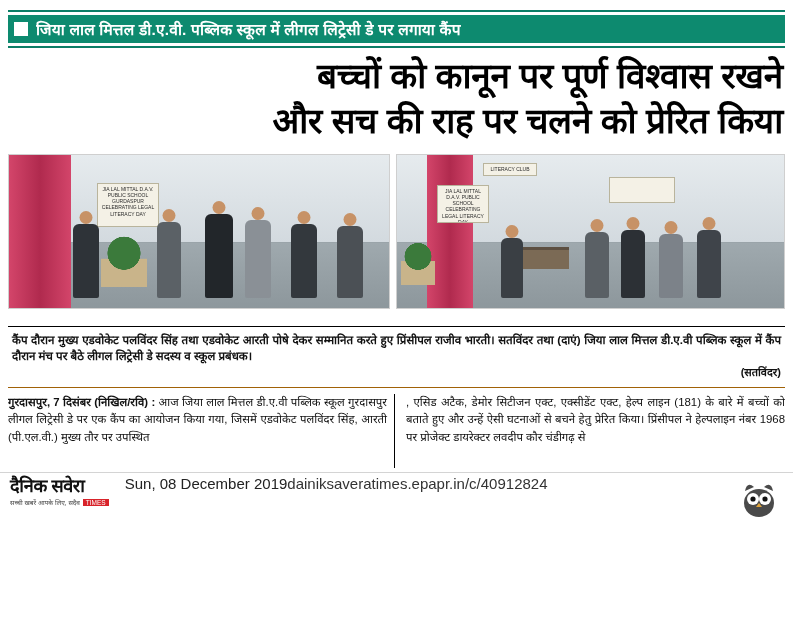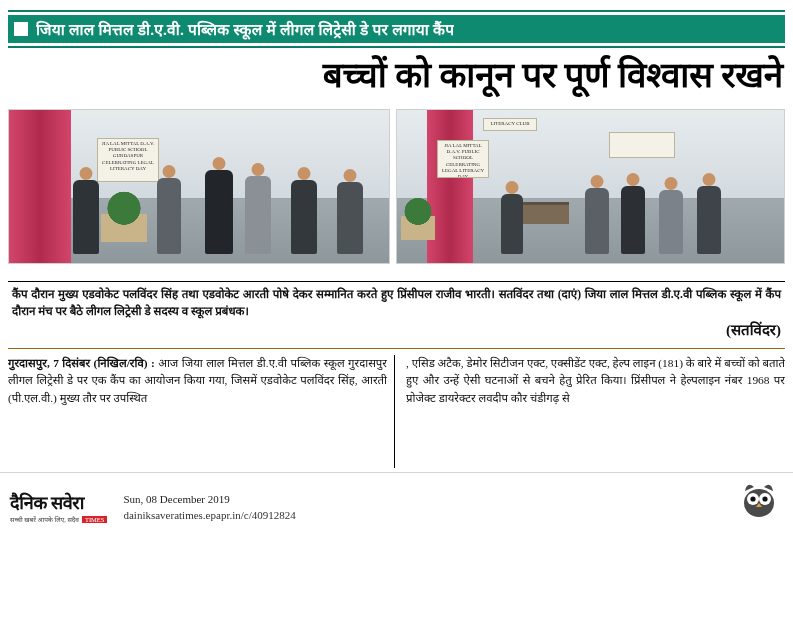--- a/index.html
+++ b/index.html
@@ -12,21 +12,20 @@
     font-family: "Liberation Sans", sans-serif;
     color: #111;
     overflow: hidden;
   }
   .page {
     position: relative;
     width: 793px; height: 524px;
     background: #fff;
     display: flex;
     flex-direction: column;
-    font-family: Liberation Serif, serif;
   }
   
   .kicker-wrap {
     margin: 10px 8px 0 8px;
     border-top: 2px solid #0b7d66;
     border-bottom: 2px solid #0b7d66;
     padding: 3px 0;
   }
   .kicker {
     background: #0d8a6f;
@@ -133,21 +132,21 @@
     border-bottom: 1px solid #a16207;
     padding: 5px 4px 6px 4px;
     font-size: 11.6px;
     font-weight: bold;
     line-height: 1.45;
     text-align: justify;
   }
   .caption .credit {
     display: block;
     text-align: right;
-    font-size: 15px;
+    font-size: 11px;
   }
   
   .columns {
     display: flex;
     margin: 6px 8px 0 8px;
     gap: 4px;
     flex: 1 1 auto;
     min-height: 0;
   }
   .col {
@@ -162,41 +161,41 @@
   .col:last-child { border-right: none; padding-right: 0; }
   .col:first-child { padding-left: 0; }
   .dateline { font-weight: bold; }
   
   .footer {
     position: relative;
     height: 52px;
     margin: 4px 0 0 0;
     border-top: 1px solid #d4d4d4;
     display: flex;
-    align-items: flex-end;
+    align-items: flex-start;
     padding: 0 10px;
     background: #fff;
   }
   .logo {
     display: flex; flex-direction: column; align-items: flex-start;
     margin-right: 16px;
   }
   .logo .brand {
     font-size: 18px; font-weight: bold; color: #111; letter-spacing: -0.4px;
   }
   .logo .tag {
     font-size: 6.5px; color: #444; margin-top: 1px;
     display: flex; align-items: center; gap: 3px;
   }
   .logo .tagbox {
     background: #d8232a; color: #fff; padding: 0 3px; font-size: 6.5px;
   }
   .fmeta {
-    display: flex; flex-direction: column; justify-content: center;
-    font-size: 11px; color: #222; line-height: 1.45;
+    display: flex; justify-content: center;
+    font-size: 15px; color: #222; line-height: 1.45;
   }
   .fmeta .url { color: #333; }
   .owl {
     position: absolute; right: 12px; top: 50%; transform: translateY(-50%);
     width: 44px; height: 40px;
   }
 </style>
 </head>
 <body>
 
@@ -204,20 +203,21 @@
 
   <div class="kicker-wrap">
     <div class="kicker">
       <span class="dash"></span>
       <span class="ktext">जिया लाल मित्तल डी.ए.वी. पब्लिक स्कूल में लीगल लिट्रेसी डे पर लगाया कैंप</span>
     </div>
   </div>
 
   <div class="headline">
     <div class="line">बच्चों को कानून पर पूर्ण विश्वास रखने</div>
+    <div class="line">और सच की राह पर चलने को प्रेरित किया</div>
   </div>
 
   <div class="photos">
 
     <div class="photo left">
       <div class="scene">
         <div class="wall-panel"></div>
         <div class="floor"></div>
         <div class="curtain" style="left:0;width:62px;"></div>
         <div class="banner" style="left:88px;top:28px;width:62px;height:44px;">JIA LAL MITTAL D.A.V. PUBLIC SCHOOL GURDASPUR CELEBRATING LEGAL LITERACY DAY</div>

